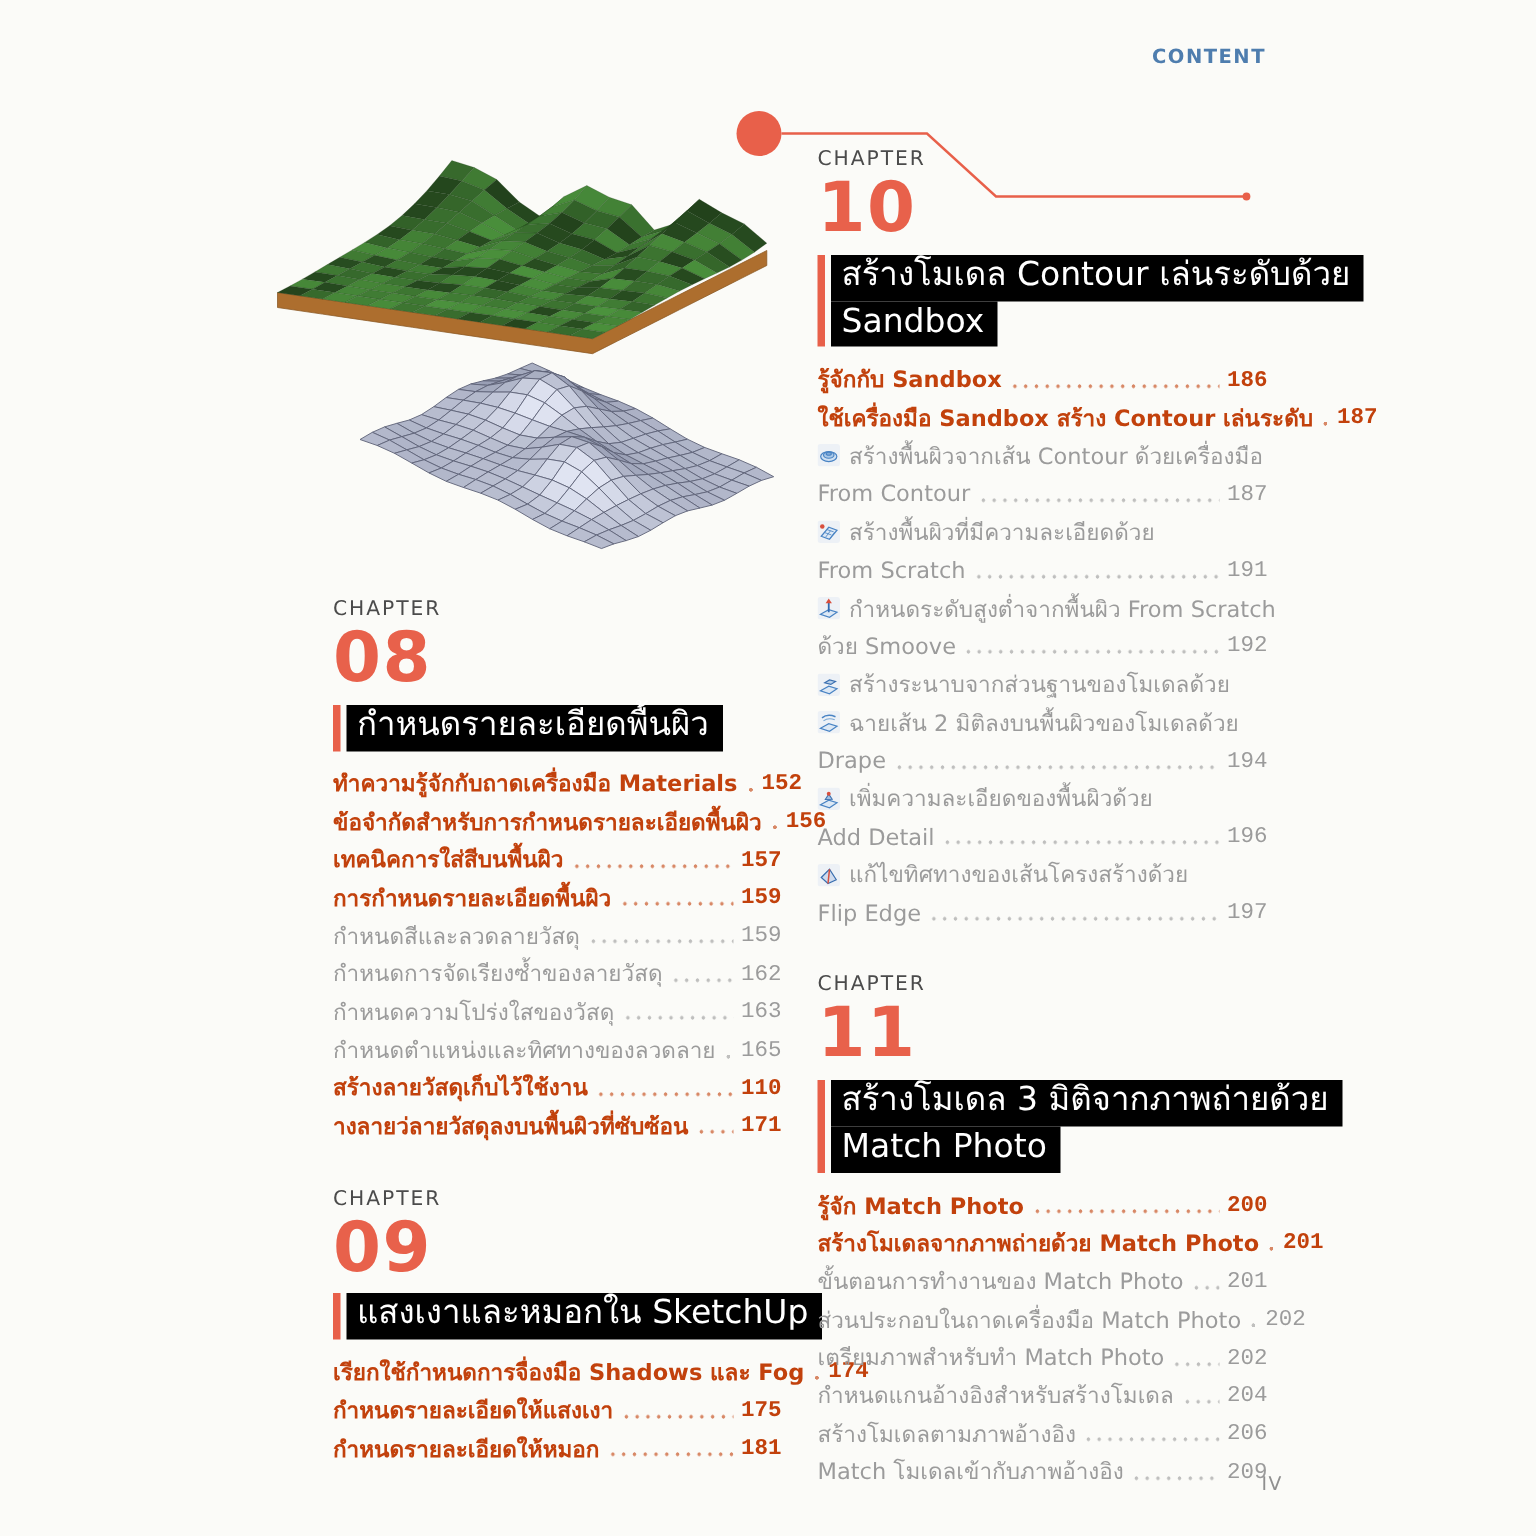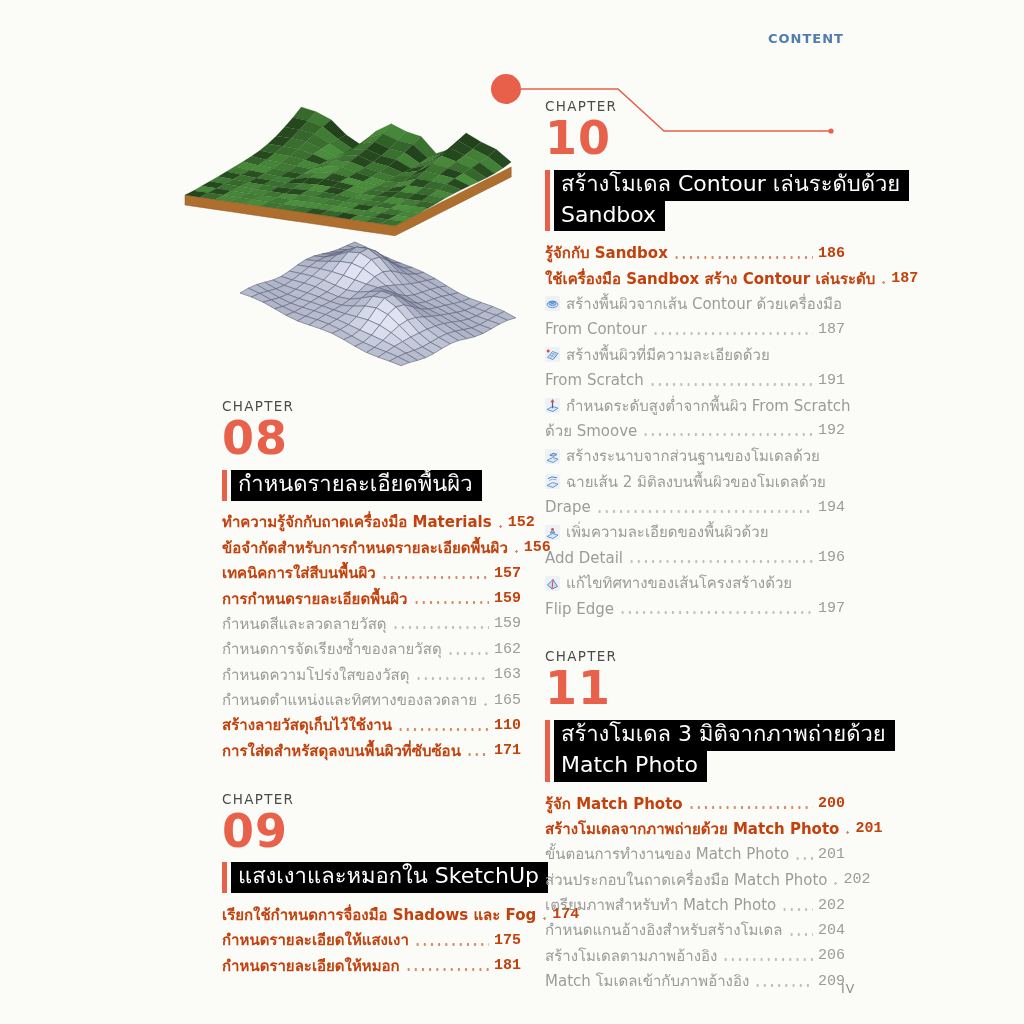--- a/index.html
+++ b/index.html
@@ -516,21 +516,21 @@
           <span class="txt">กำหนดตำแหน่งและทิศทางของลวดลาย</span>
           <span class="dots"></span>
           <span class="pg">165</span>
         </div>
         <div class="row c-blue">
           <span class="txt">สร้างลายวัสดุเก็บไว้ใช้งาน</span>
           <span class="dots"></span>
           <span class="pg">110</span>
         </div>
         <div class="row c-blue">
-          <span class="txt">การใส่ดสำหรัสดุลงบนพื้นผิวที่ซับซ้อน</span>
+          <span class="txt">างลายว่ลายวัสดุลงบนพื้นผิวที่ซับซ้อน</span>
           <span class="dots"></span>
           <span class="pg">171</span>
         </div>
       </div>
     </section>
     <section class="chapter">
       <div class="ch-label">CHAPTER</div>
       <div class="ch-number">09</div>
       <div class="ch-title">
         <span class="bar"></span>

